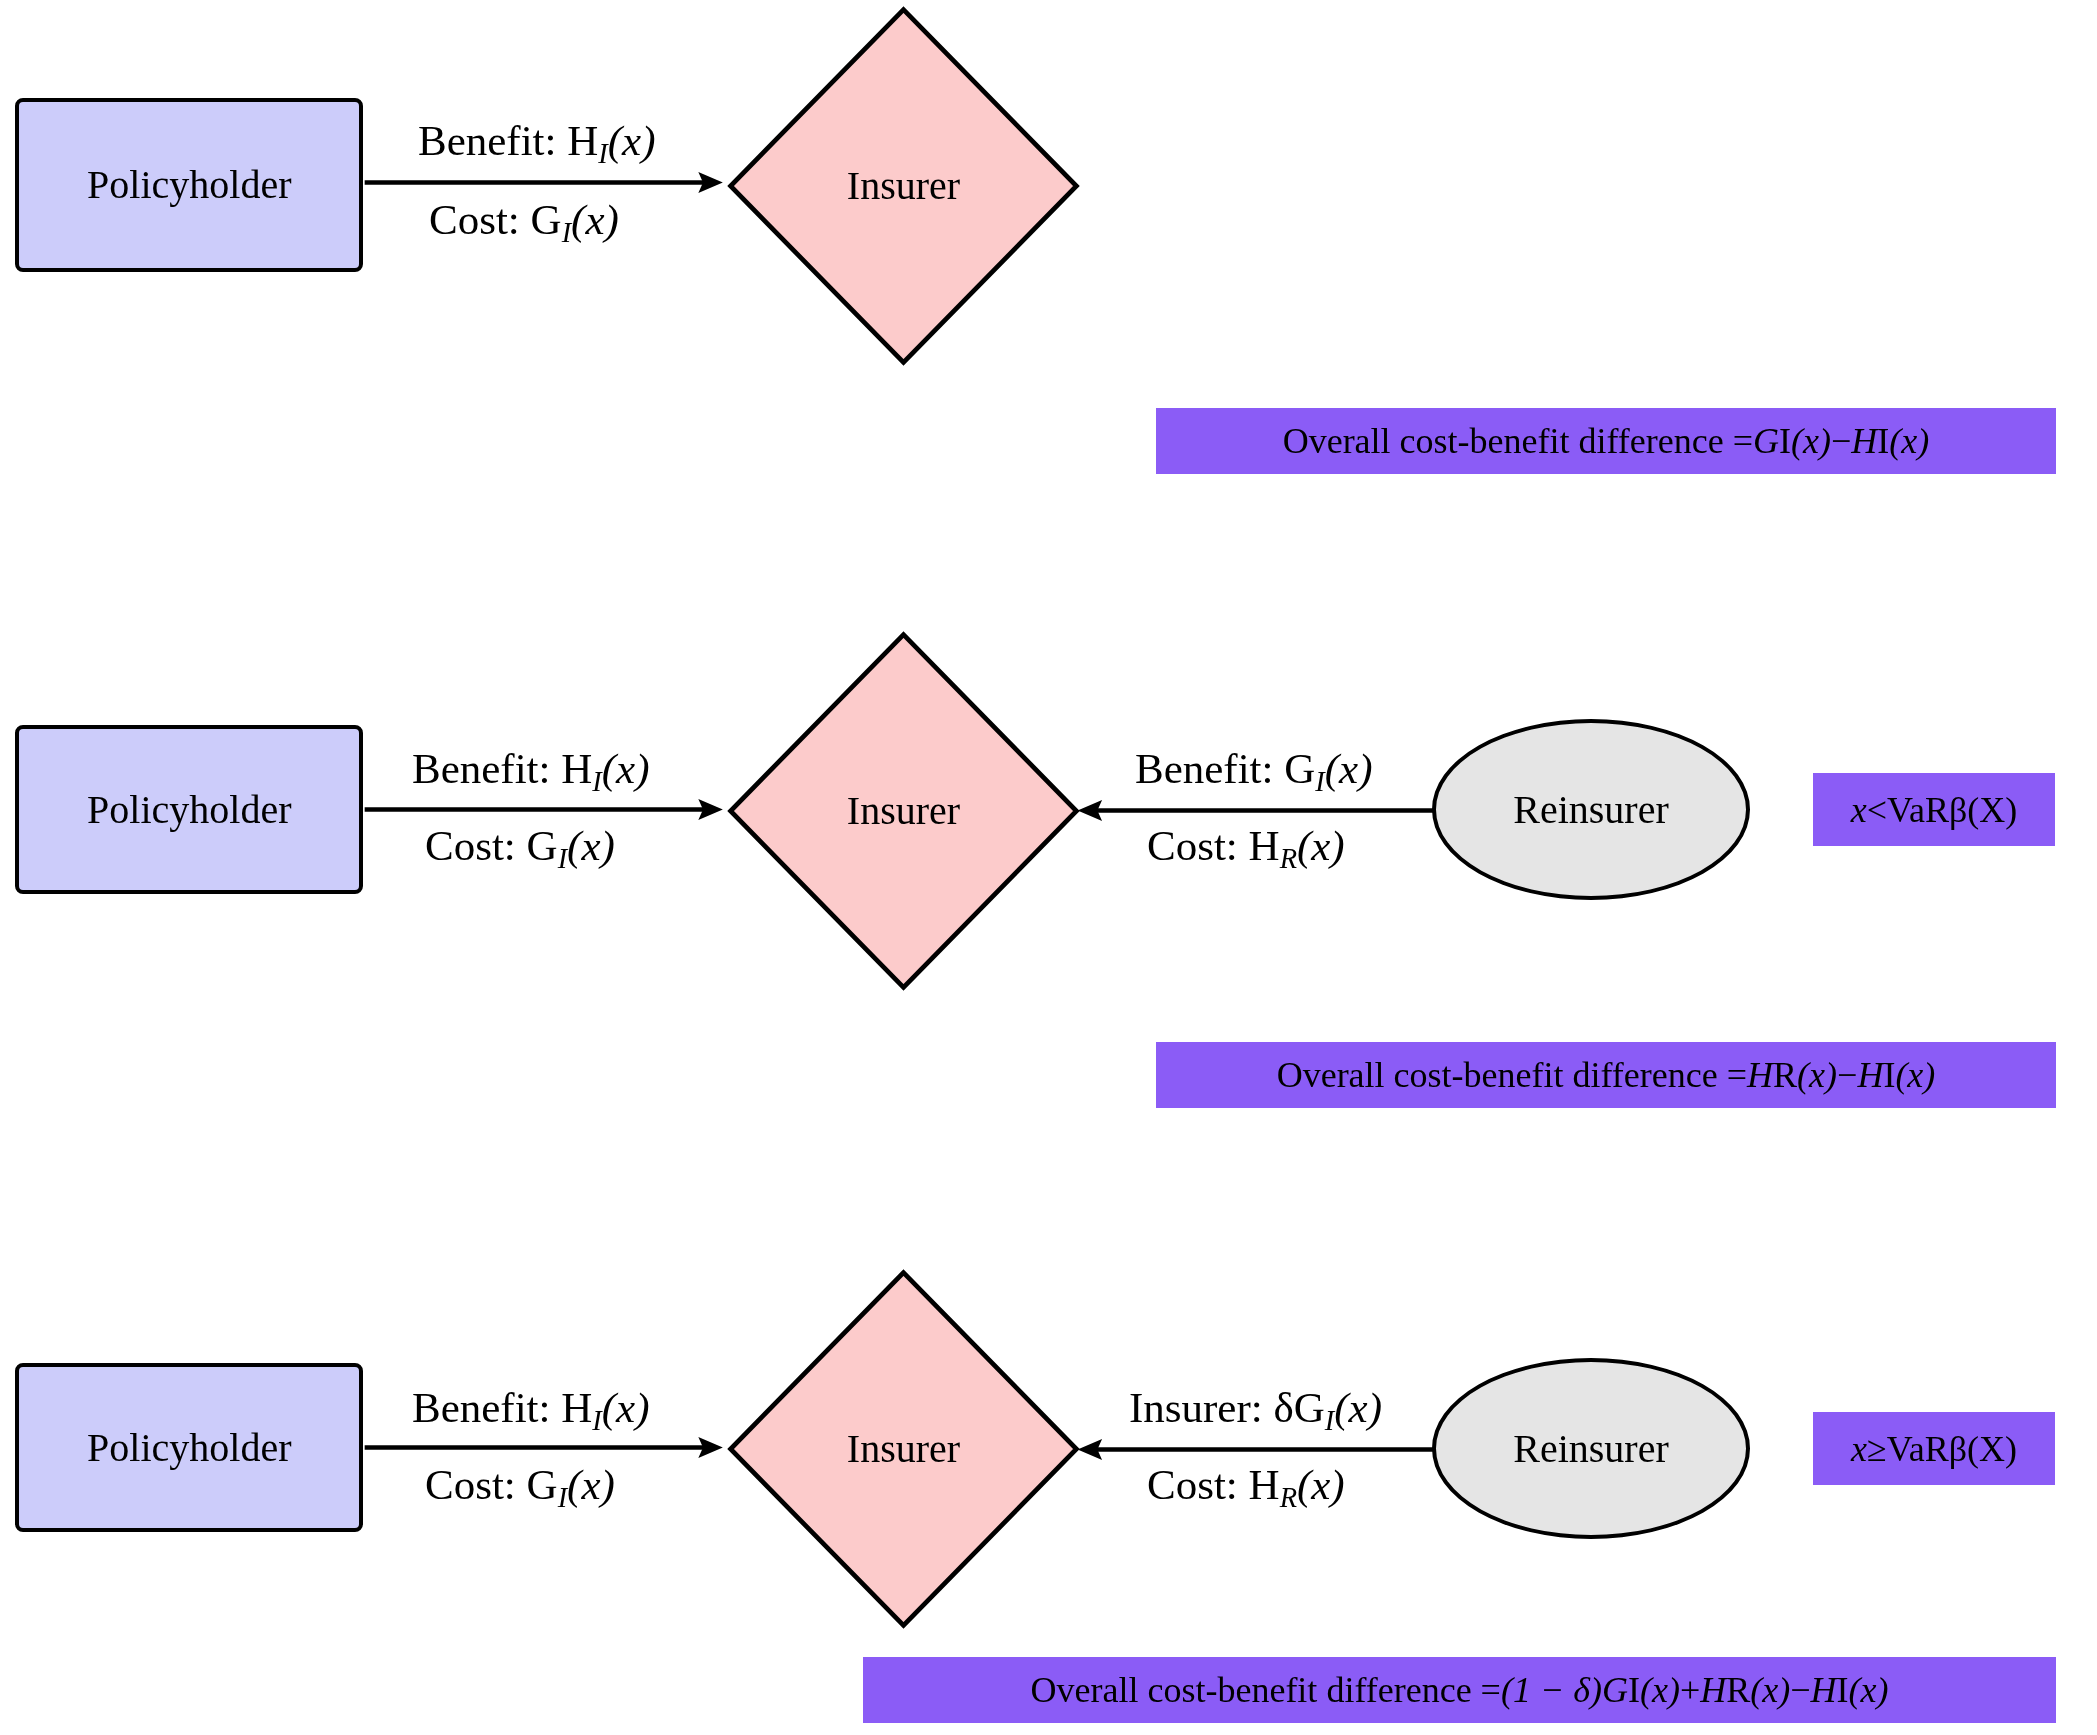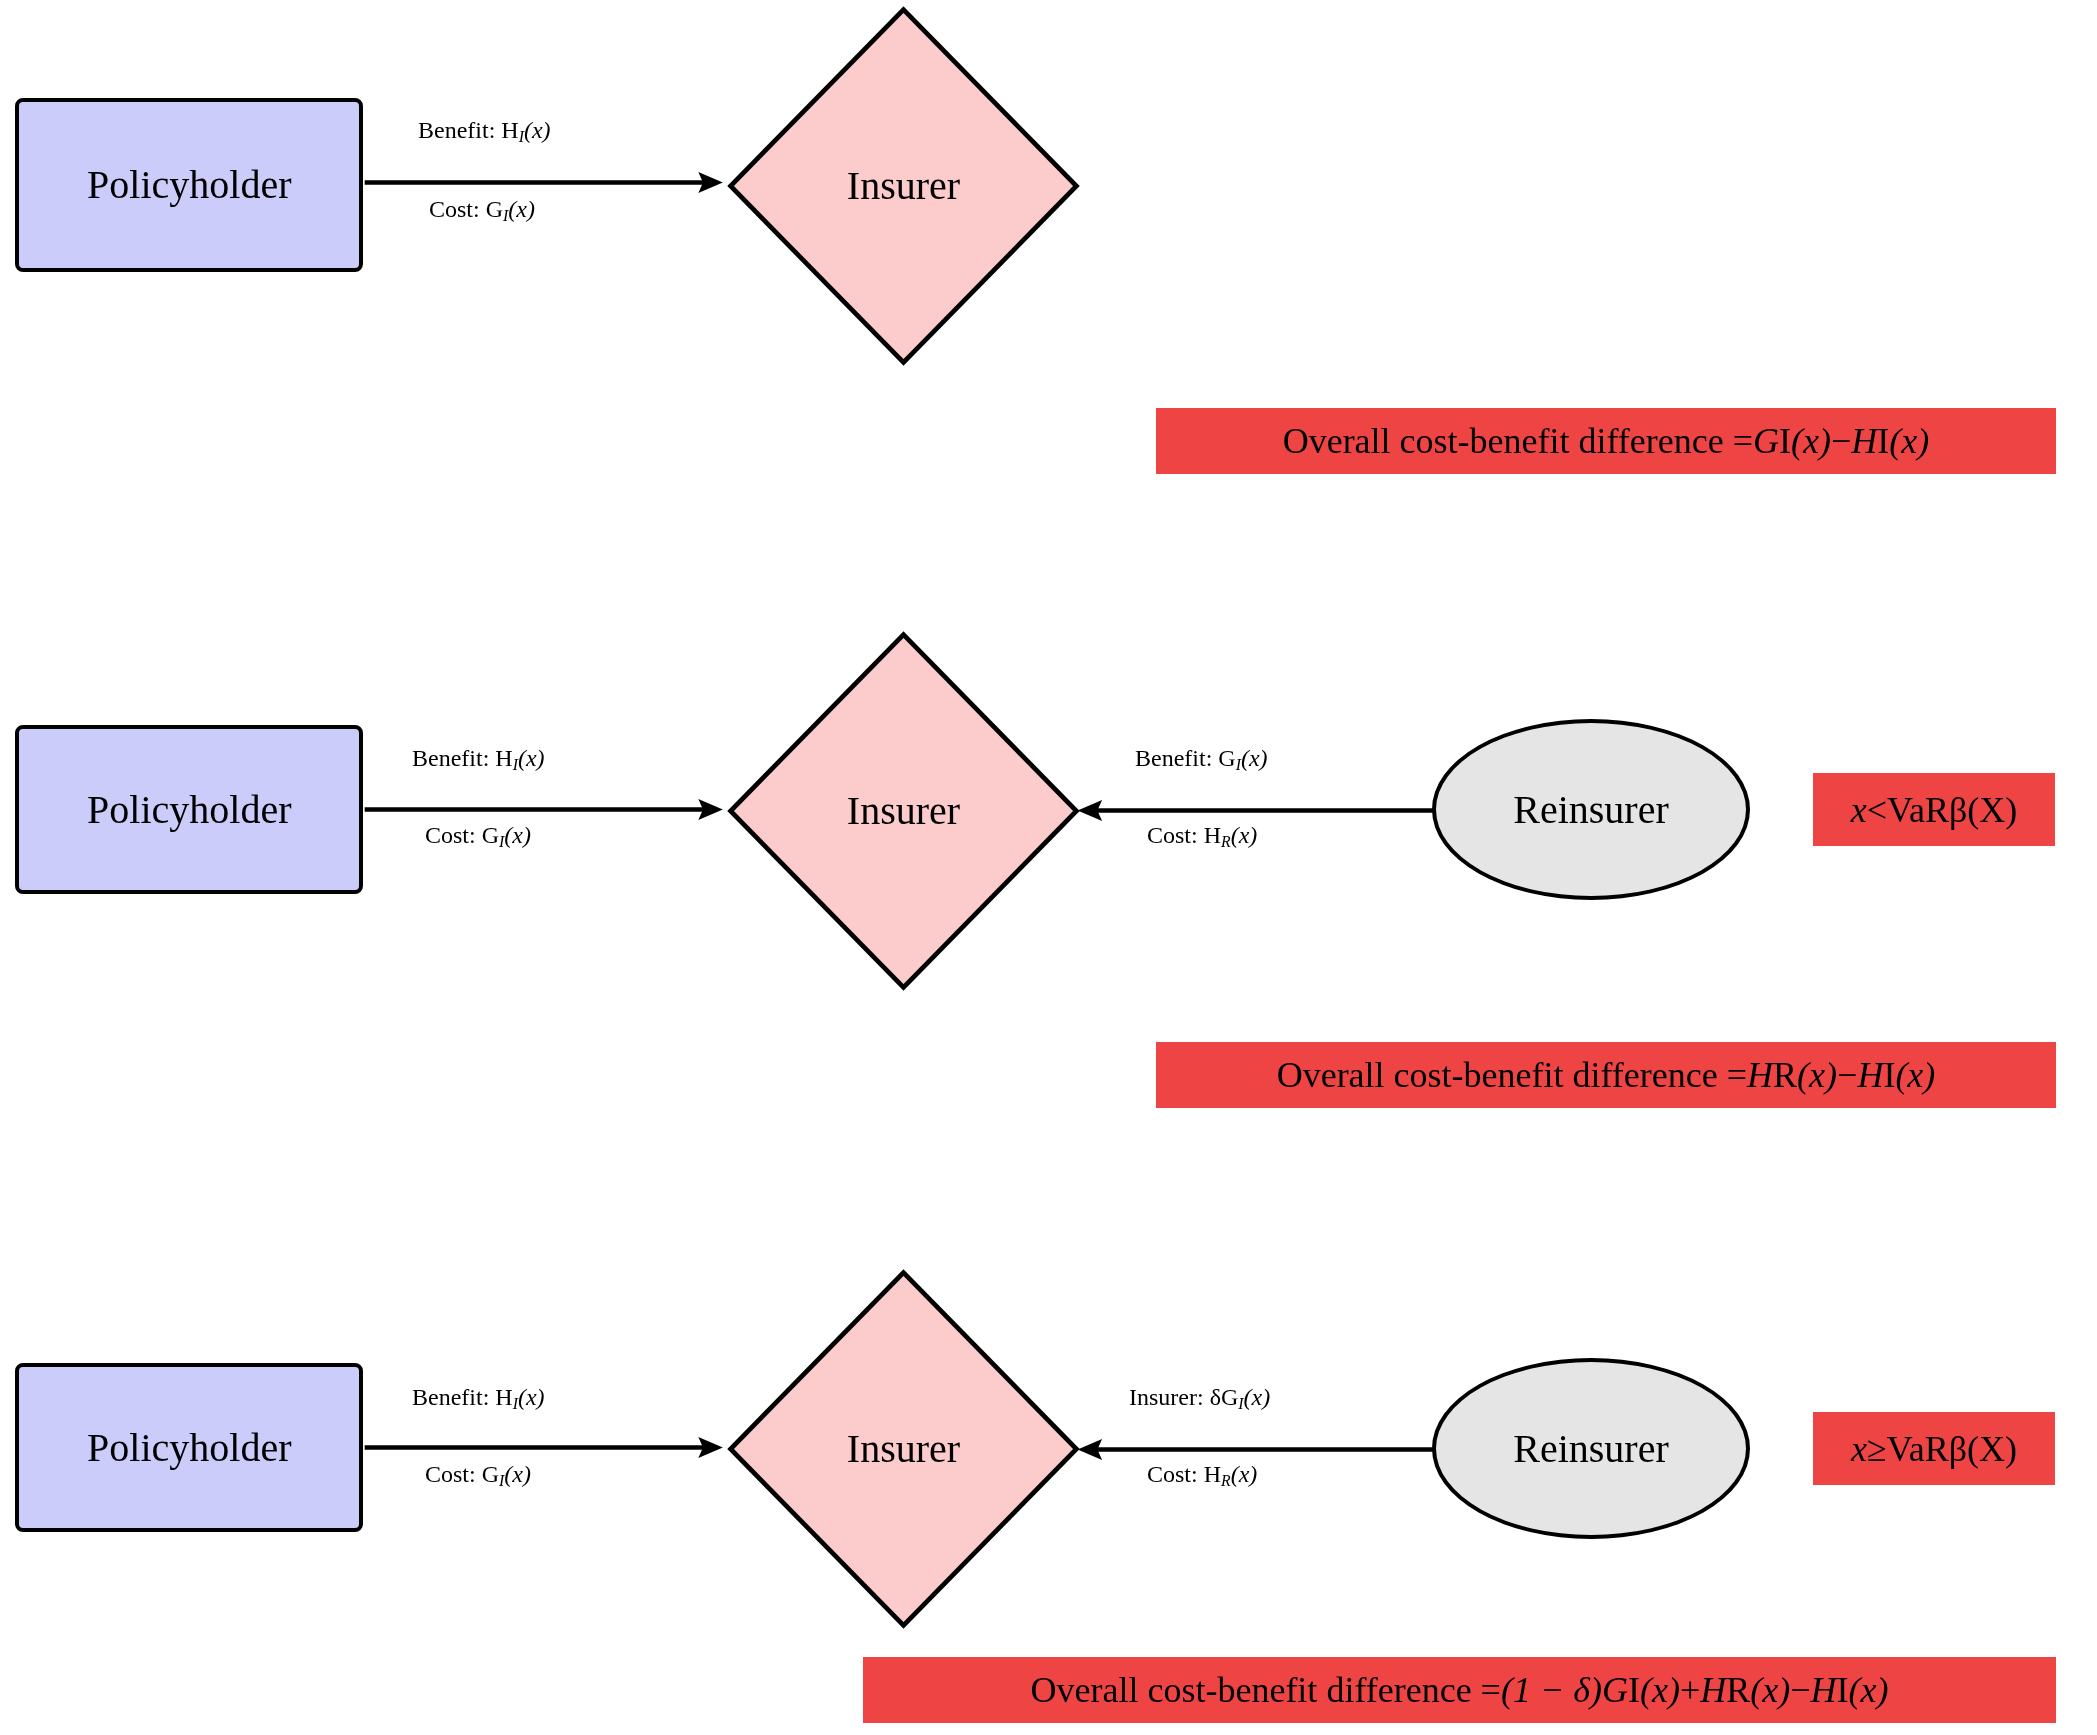--- a/index.html
+++ b/index.html
@@ -54,35 +54,35 @@
     left: 0;
     top: 0;
   }
   
   .edge {
     position: absolute;
   }
   .edge svg { display: block; }
   .edge-label {
     position: absolute;
-    font-size: 24px;
+    font-size: 43px;
     line-height: 1.05;
     white-space: nowrap;
     color: #000;
   }
   .edge-label .sub {
     font-size: 0.66em;
     vertical-align: -0.28em;
     font-style: italic;
   }
   .it { font-style: italic; }
   
   .callout {
     position: absolute;
-    background: #ef4444;
+    background: #8b5cf6;
     display: flex;
     align-items: center;
     justify-content: center;
     box-sizing: border-box;
     font-size: 36px;
     line-height: 1;
     white-space: nowrap;
     color: #000;
     padding: 0 13px;
   }

